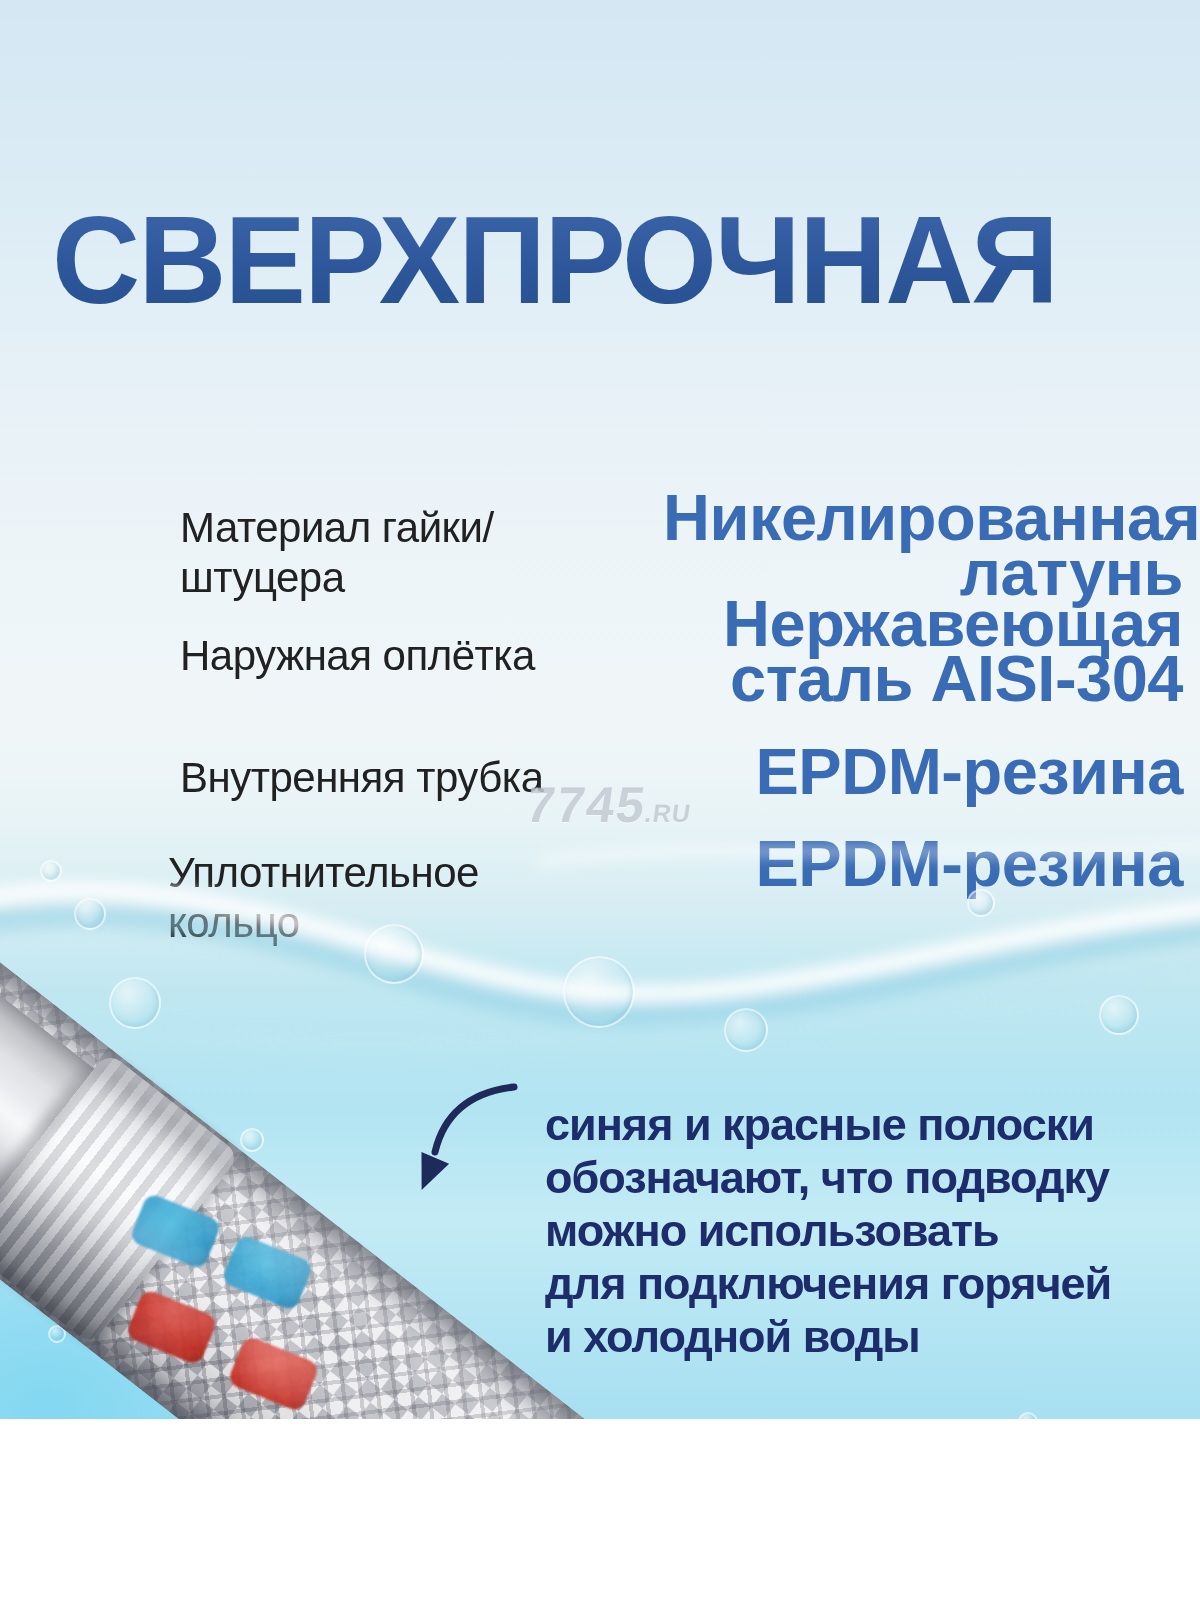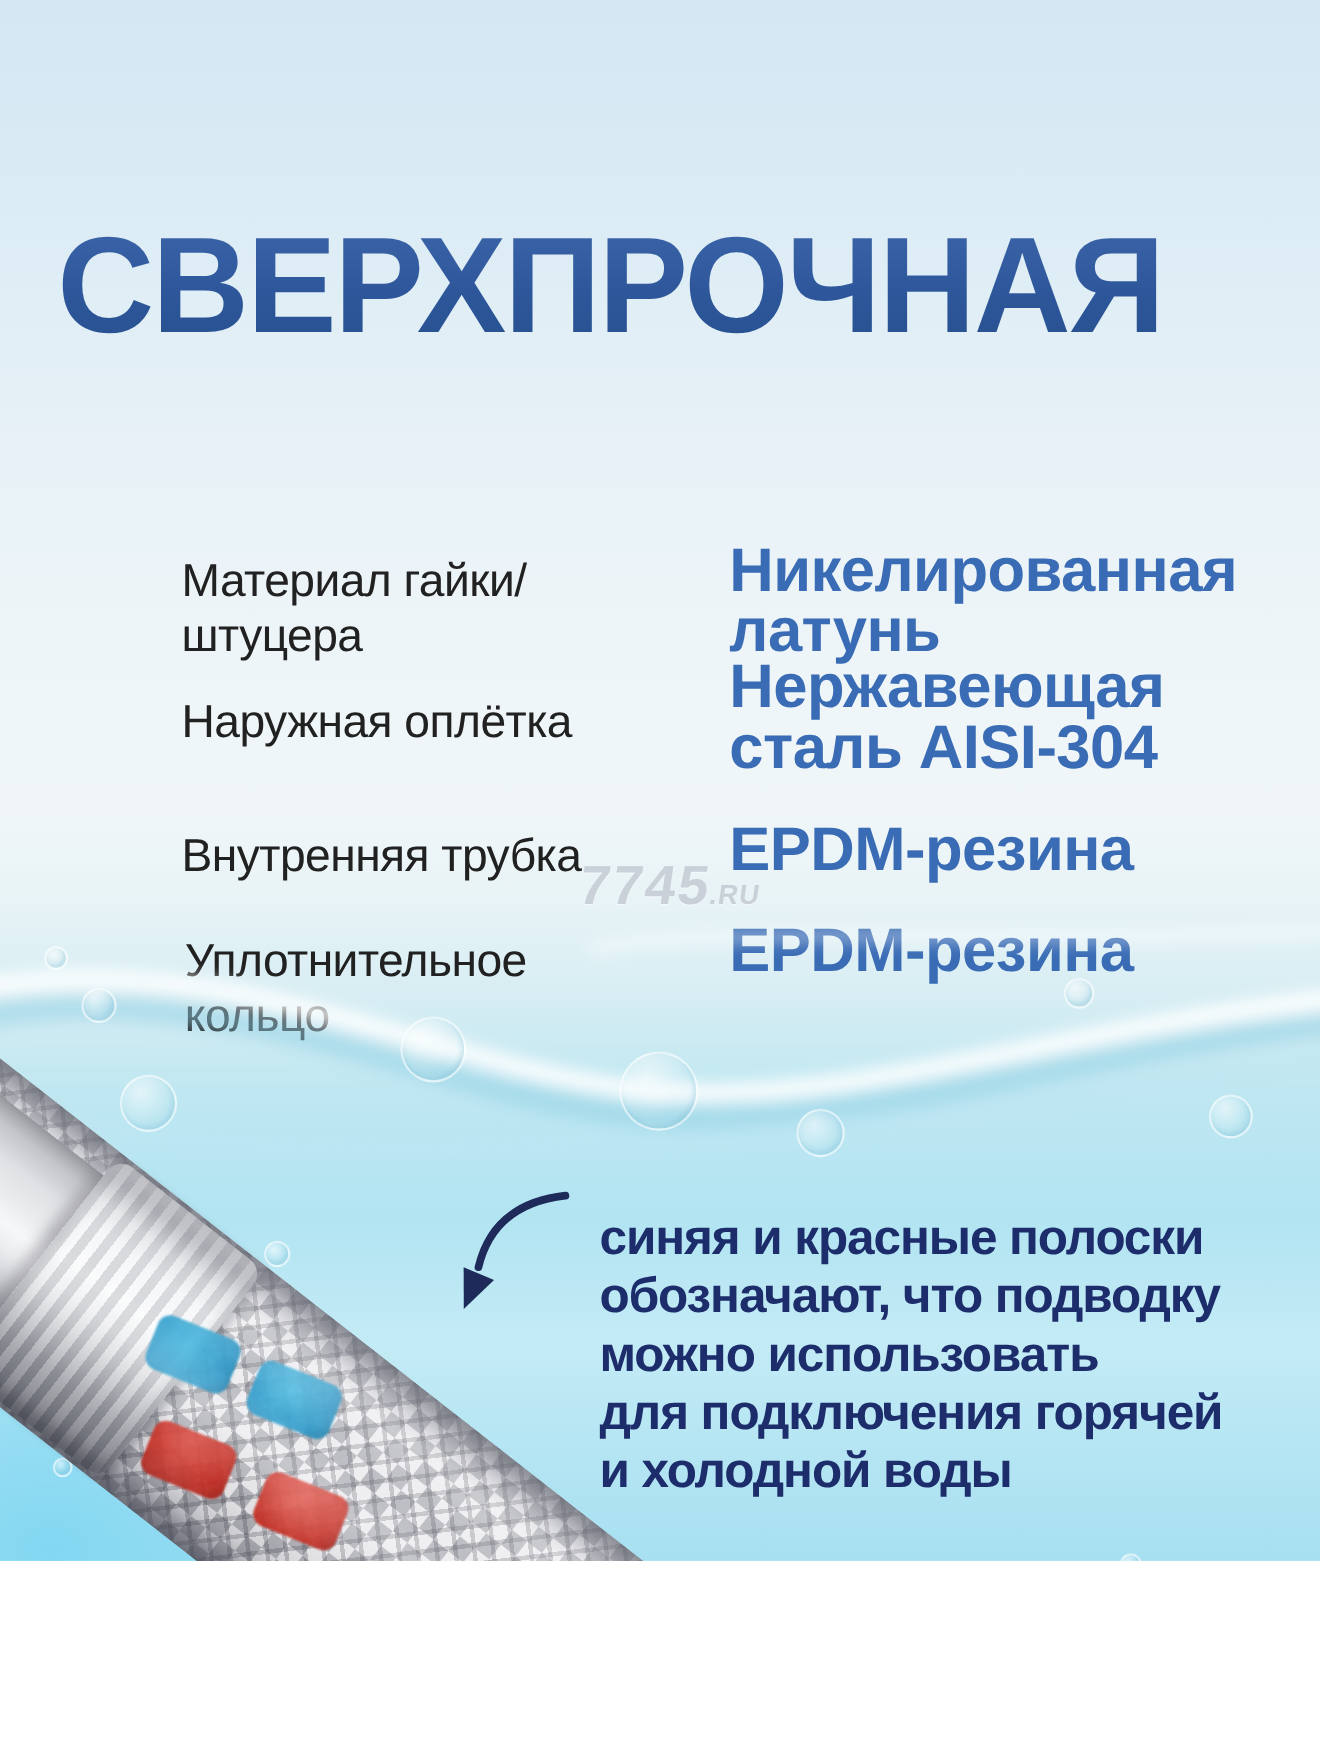--- a/index.html
+++ b/index.html
@@ -20,26 +20,26 @@
     font-size:124px;font-weight:bold;line-height:1.0;letter-spacing:-2px;
     color:#2e579b;
     background:linear-gradient(180deg,#3c66a9 0%,#2e579b 55%,#27508f 100%);
     -webkit-background-clip:text;background-clip:text;
     -webkit-text-fill-color:transparent;
     transform:scaleX(.985);transform-origin:left top;
     white-space:nowrap;
   }
   
   .spec-label{
-    left:165px;width:480px;font-size:42px;line-height:50px;color:#212121;
+    left:180px;width:480px;font-size:42px;line-height:50px;color:#212121;
     white-space:pre-line;letter-spacing:-.5px;
   }
   .spec-value{
-    left:663px;width:520px;font-size:56px;line-height:55px;font-weight:bold;
-    color:#3a6cb5;white-space:pre-line;letter-spacing:-.5px;
+    left:663px;width:520px;font-size:65px;line-height:55px;font-weight:bold;
+    color:#3a6cb5;white-space:pre-line;letter-spacing:-.5px;text-align:right;
   }
   
   .watermark{
     left:527px;top:776px;display:flex;align-items:baseline;
     color:rgba(175,183,194,.62);transform:skewX(-8deg);
     text-shadow:0 1px 1px rgba(255,255,255,.6);
   }
   .watermark .wm-main{font-size:50px;font-weight:bold;letter-spacing:2px;}
   .watermark .wm-suffix{font-size:25px;font-weight:bold;letter-spacing:1px;}
   

